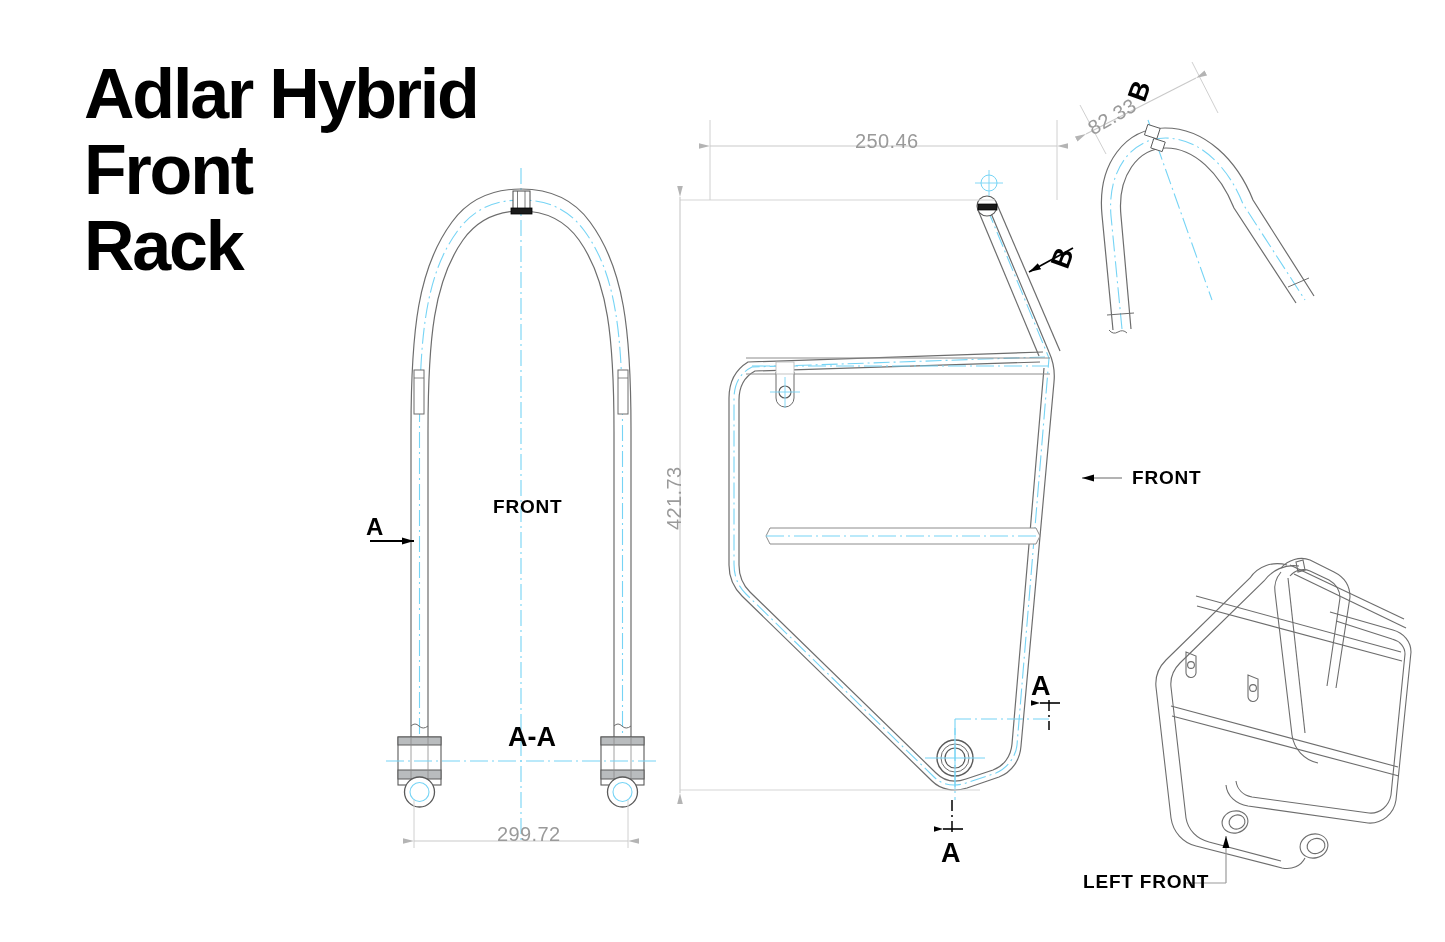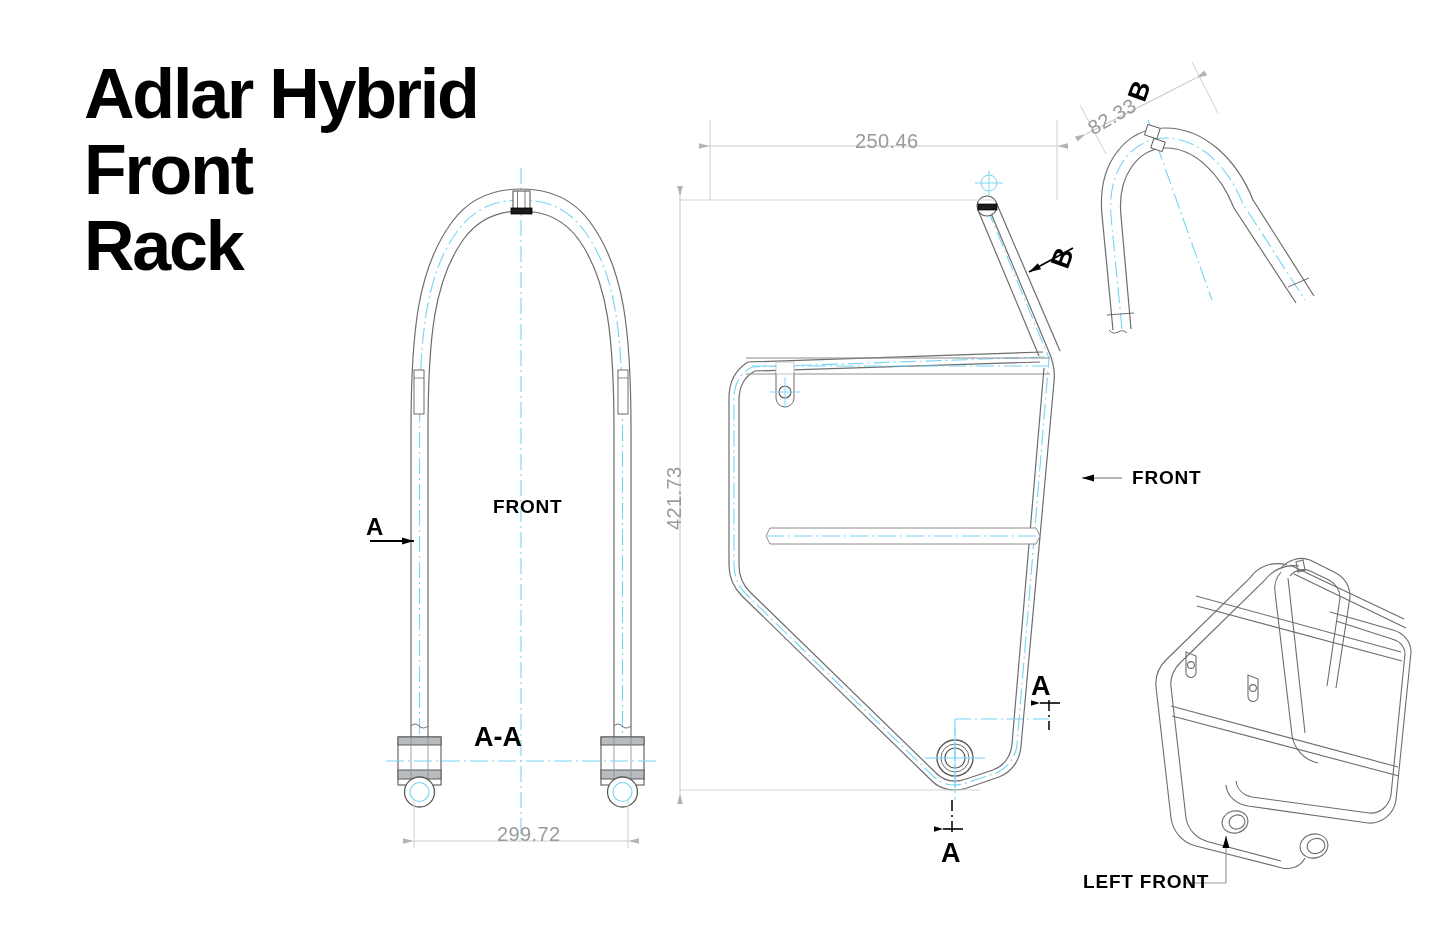--- a/index.html
+++ b/index.html
@@ -350,21 +350,21 @@
     </g>
 
     <g>
       <line x1="1186" y1="883" x2="1226" y2="883" stroke="#9a9a9a" stroke-width="1.2"></line>
       <line x1="1226" y1="883" x2="1226" y2="836" stroke="#9a9a9a" stroke-width="1.2" marker-end="url(#ar-blk)"></line>
     </g>
   </svg>
 
   <div class="lbl view-label" style="left:493px; top:496px;">FRONT</div>
 
-  <div class="lbl section-letter-lg" style="left:474px; top:722px;">A-A</div>
+  <div class="lbl section-letter-lg" style="left:508px; top:722px;">A-A</div>
 
   <div class="lbl section-letter" style="left:366px; top:513px;">A</div>
 
   <div class="lbl dim-text" style="left:497px; top:823px;">299.72</div>
 
   <div class="lbl dim-text" style="left:855px; top:130px;">250.46</div>
 
   <div class="lbl dim-text rot90" style="left:663px; top:530px;">421.73</div>
 
   <div class="lbl section-letter-lg rot-letterB" style="left:1045px; top:262px;">B</div>

